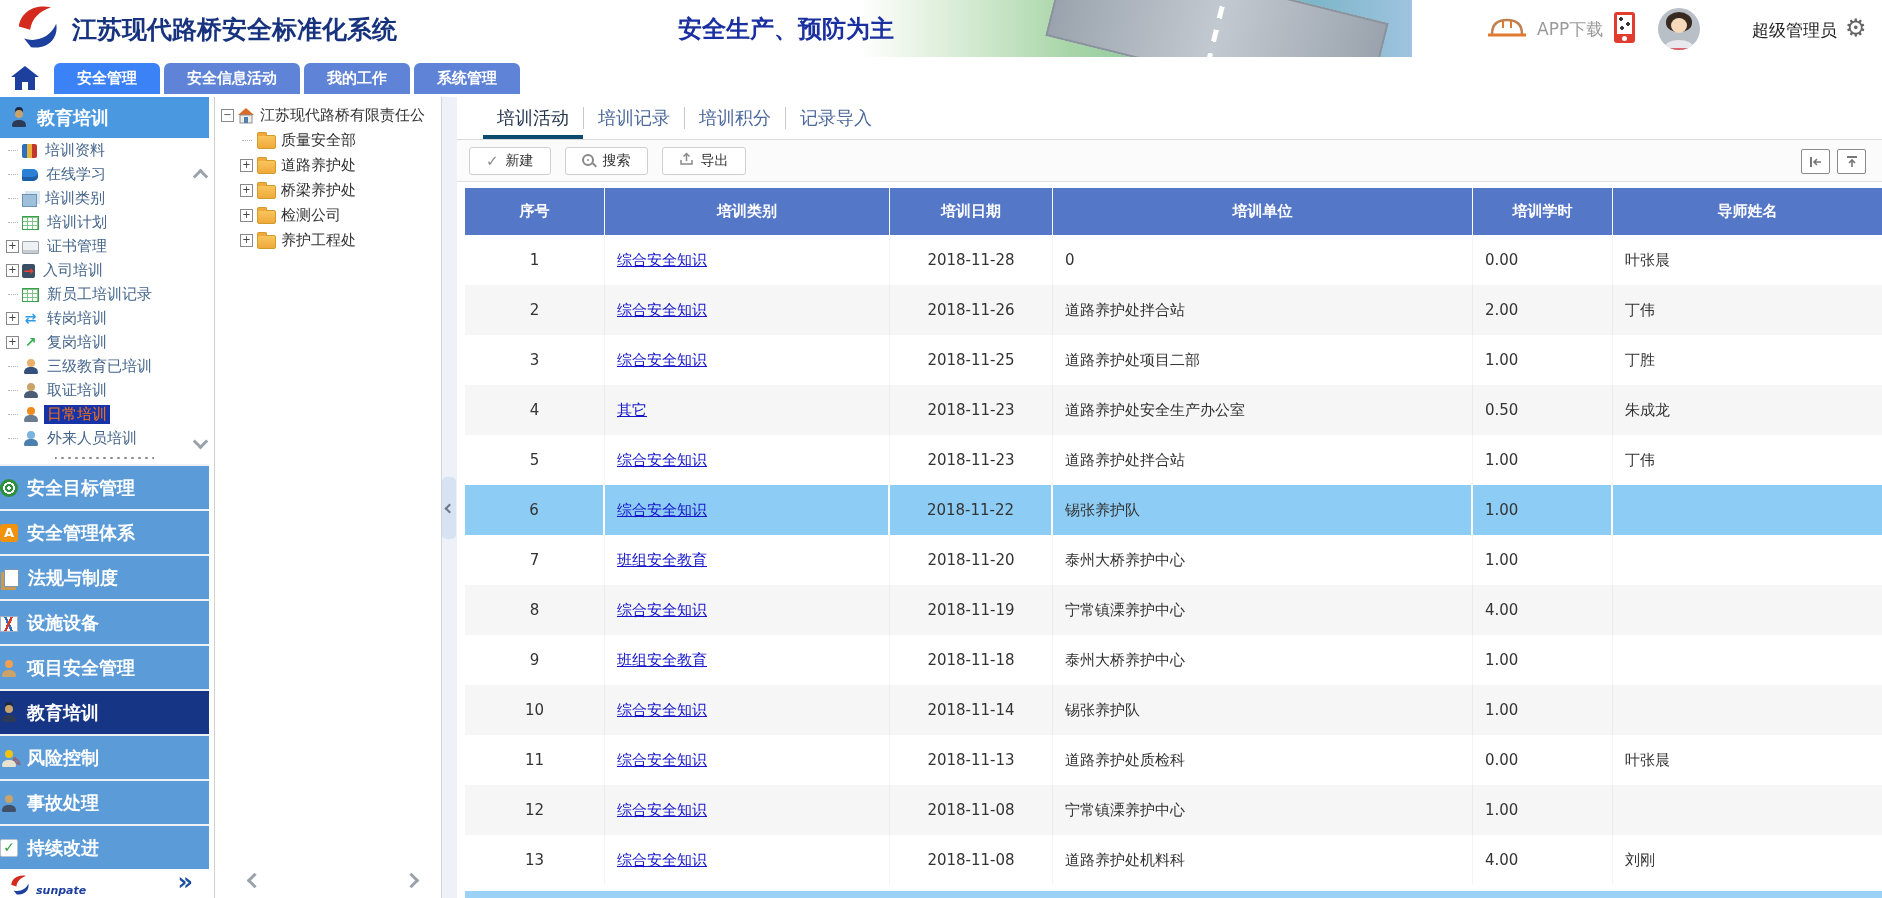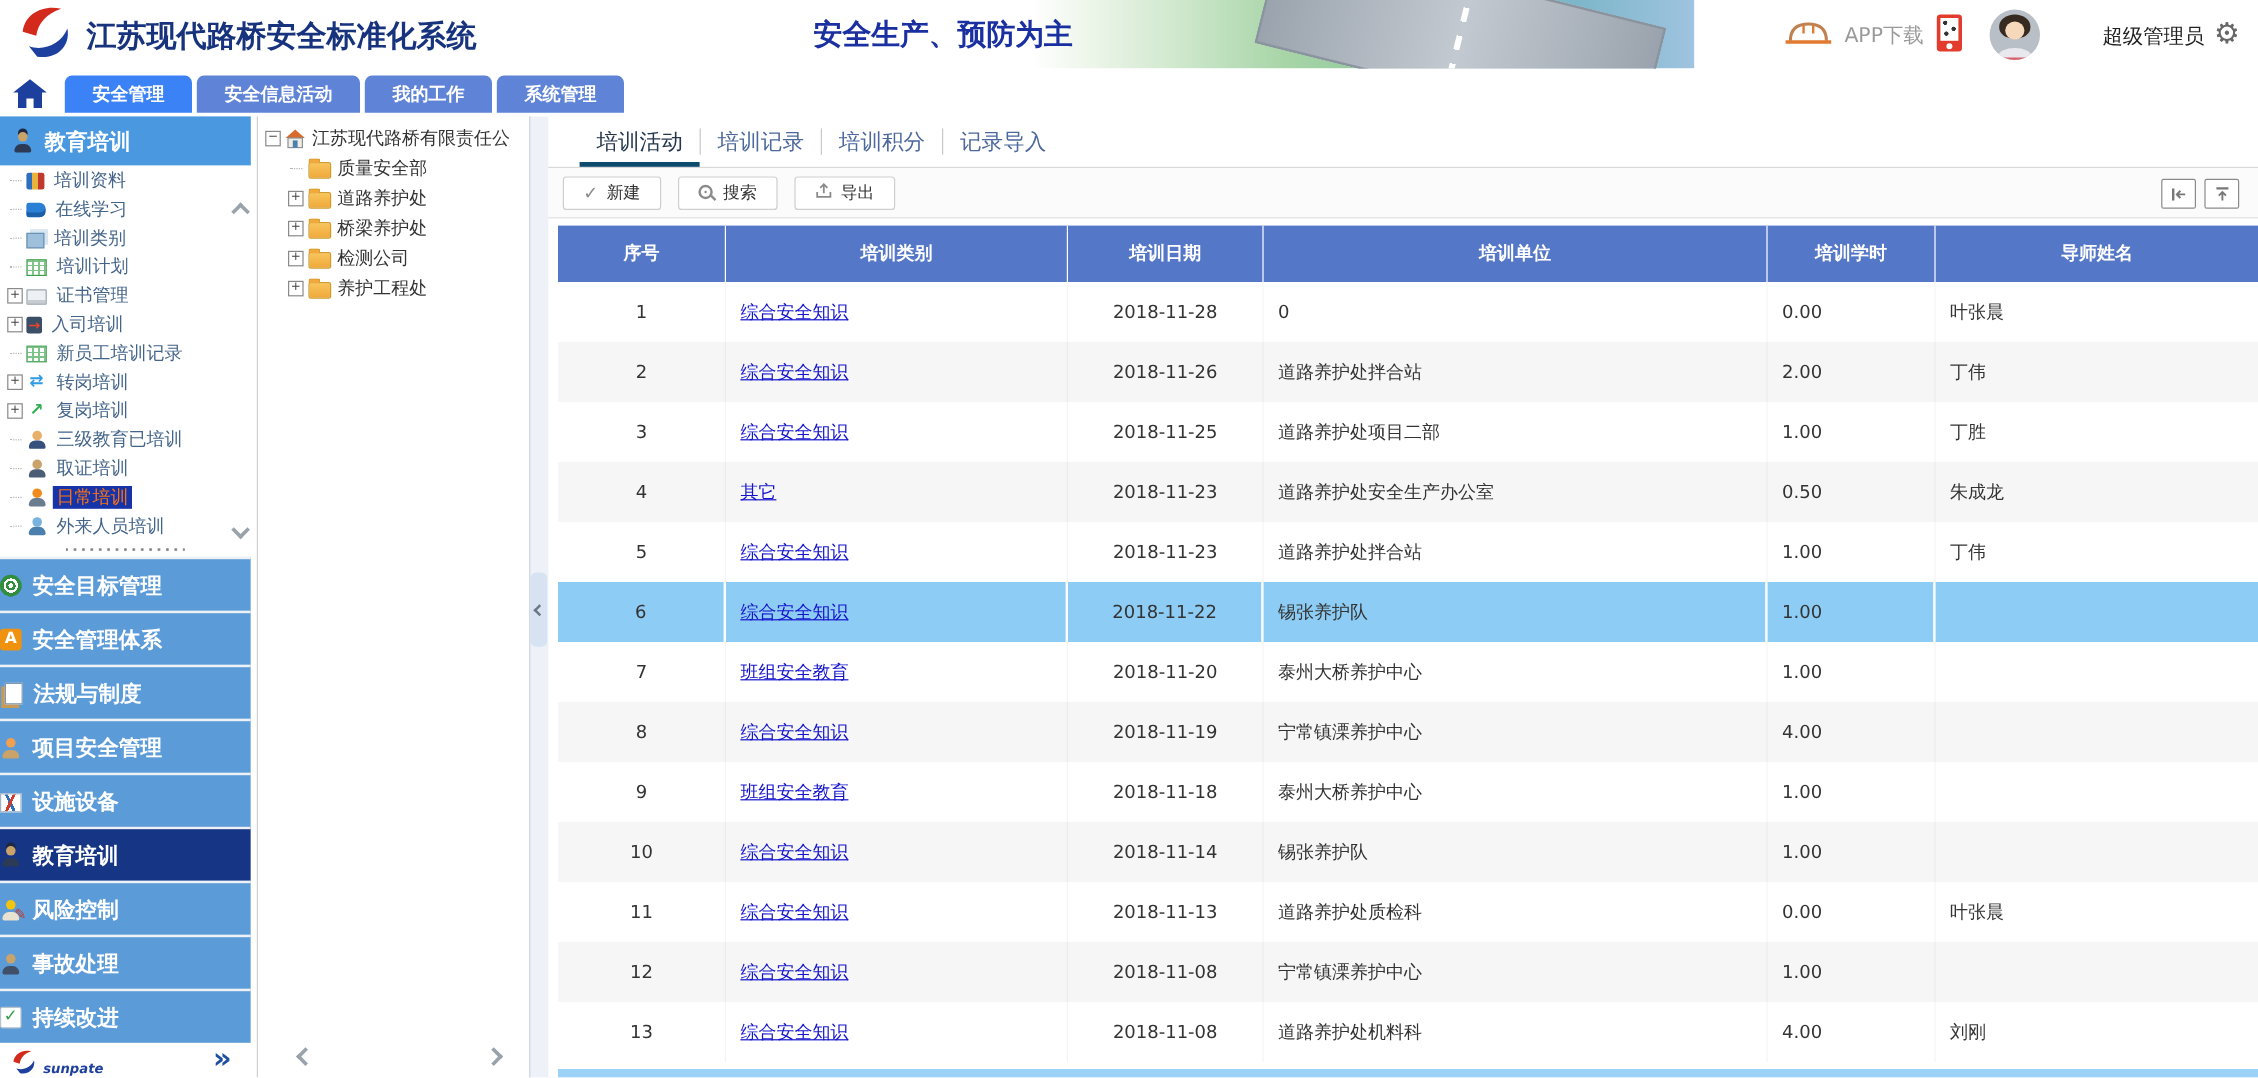--- a/index.html
+++ b/index.html
@@ -328,26 +328,26 @@
         <span class="acc-icon ai-letter-a">
           <span class="mi-glyph">A</span>
         </span>
         <span class="acc-label">安全管理体系</span>
       </div>
       <div class="acc-item">
         <span class="acc-icon ai-docs"></span>
         <span class="acc-label">法规与制度</span>
       </div>
       <div class="acc-item">
+        <span class="acc-icon ai-chart"></span>
+        <span class="acc-label">设施设备</span>
+      </div>
+      <div class="acc-item">
         <span class="acc-icon ai-person-orange"></span>
         <span class="acc-label">项目安全管理</span>
-      </div>
-      <div class="acc-item">
-        <span class="acc-icon ai-chart"></span>
-        <span class="acc-label">设施设备</span>
       </div>
       <div class="acc-item active">
         <span class="acc-icon ai-graduate"></span>
         <span class="acc-label">教育培训</span>
       </div>
       <div class="acc-item">
         <span class="acc-icon ai-pencil-person">
           <span class="mi-glyph">✎</span>
         </span>
         <span class="acc-label">风险控制</span>

